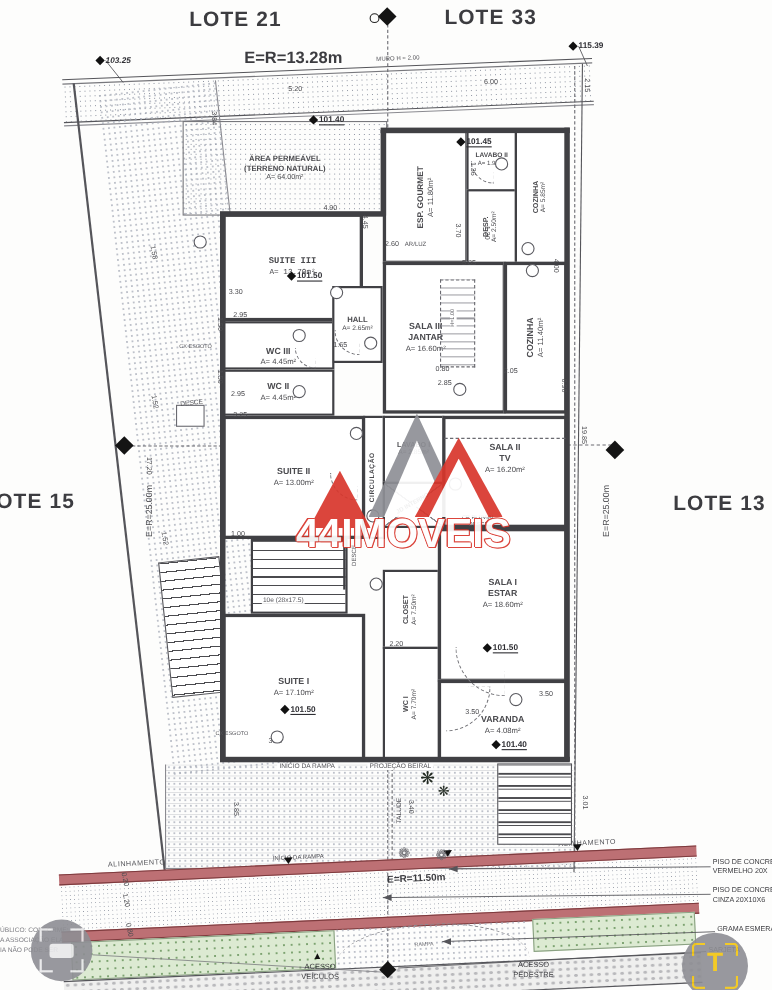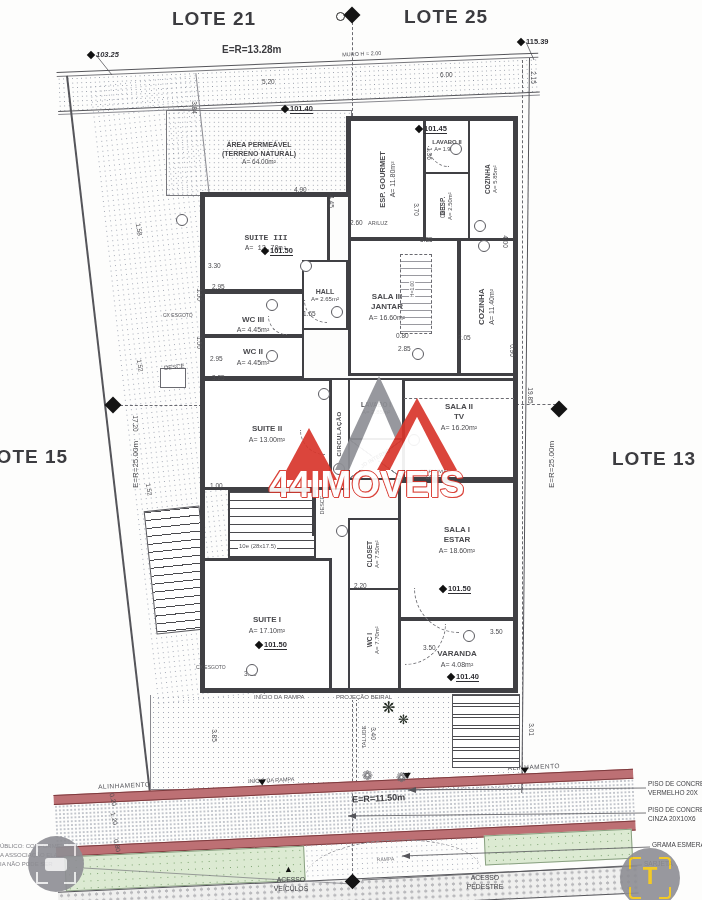--- a/index.html
+++ b/index.html
@@ -50,42 +50,42 @@
   .badge{position:absolute;border-radius:50%;background:#8e8e94;z-index:9;opacity:.9;}
   .brk{position:absolute;width:10px;height:10px;}
   .legend-item{position:absolute;font-size:6.5px;color:#3e3e42;line-height:1.35;white-space:nowrap;z-index:6;}
   .corner-txt{position:absolute;font-size:6px;color:#808086;white-space:nowrap;z-index:6;}
   svg.leaders{position:absolute;left:0;top:0;z-index:5;pointer-events:none;}
 </style>
 </head>
 <body>
 
 <div class="abs lot-label" style="left:172px;top:8px;">LOTE 21</div>
-<div class="abs lot-label" style="left:404px;top:6px;">LOTE 25</div>
+<div class="abs lot-label" style="left:404px;top:6px;">LOTE 33</div>
 <div class="abs lot-label" style="left:-16px;top:446px;">LOTE 15</div>
 <div class="abs lot-label" style="left:612px;top:448px;">LOTE 13</div>
 
 <div class="survey" style="left:346px;top:9px;"></div>
 <div class="abs" style="left:336px;top:12px;width:7px;height:7px;border:1px solid #222;border-radius:50%;z-index:7;"></div>
 <div class="survey" style="left:107px;top:399px;"></div>
 <div class="survey" style="left:553px;top:403px;"></div>
 <div class="survey" style="left:347px;top:876px;width:11px;height:11px;"></div>
 <div class="dash-v" style="left:352px;top:22px;height:94px;"></div>
 <div class="dash-v" style="left:352px;top:694px;height:182px;"></div>
 <div class="dash-h" style="left:120px;top:405px;width:82px;"></div>
 <div class="dash-h" style="left:516px;top:404px;width:40px;"></div>
 <div class="dash-h" style="left:404px;top:398px;width:110px;z-index:5;"></div>
 
 <div class="abs" style="left:56px;top:58px;width:482px;height:60px;transform:rotate(-2.3deg);transform-origin:0 0;z-index:1;">
   <div class="abs" style="left:0;top:14px;width:482px;height:0;border-top:1.5px solid #55555a;"></div>
   <div class="abs dot-bg" style="left:0;top:18px;width:482px;height:34px;border-top:1px solid #77777c;border-bottom:1px solid #55555a;"></div>
   <div class="abs" style="left:0;top:56px;width:482px;height:0;border-top:1px solid #8a8a90;"></div>
   <div class="note" style="left:286px;top:5px;font-size:5.5px;">MURO H = 2.00</div>
 </div>
-<div class="abs" style="left:222px;top:44px;font-size:10px;font-weight:700;color:#3c3c40;z-index:6;">E=R=13.28m</div>
+<div class="abs" style="left:222px;top:44px;font-size:15px;font-weight:700;color:#3c3c40;z-index:6;">E=R=13.28m</div>
 
 <div class="abs" style="left:66px;top:76px;width:1.5px;height:724px;background:#55555a;transform:rotate(-6.6deg);transform-origin:0 0;z-index:1;"></div>
 <div class="abs" style="left:529px;top:58px;width:1px;height:735px;background:#55555a;transform:rotate(0.6deg);transform-origin:0 0;z-index:1;"></div>
 <div class="dash-v" style="left:522px;top:60px;height:730px;"></div>
 <div class="abs vert-text rot90" style="left:112px;top:460px;font-weight:400;font-size:8px;z-index:6;">E=R=25.00m</div>
 <div class="abs vert-text rot90" style="left:528px;top:460px;font-weight:400;font-size:8px;z-index:6;">E=R=25.00m</div>
 
 <div class="abs dot-bg-light" style="left:88px;top:85px;width:108px;height:625px;transform:rotate(-6.3deg);transform-origin:0 0;border-right:1px solid #8a8a90;z-index:1;"></div>
 <div class="abs stair" style="left:150px;top:508px;width:54px;height:122px;transform:rotate(-6deg);border:1px solid #55555a;z-index:2;"></div>
 <div class="note" style="left:164px;top:364px;transform:rotate(-6deg);">DESCE</div>

